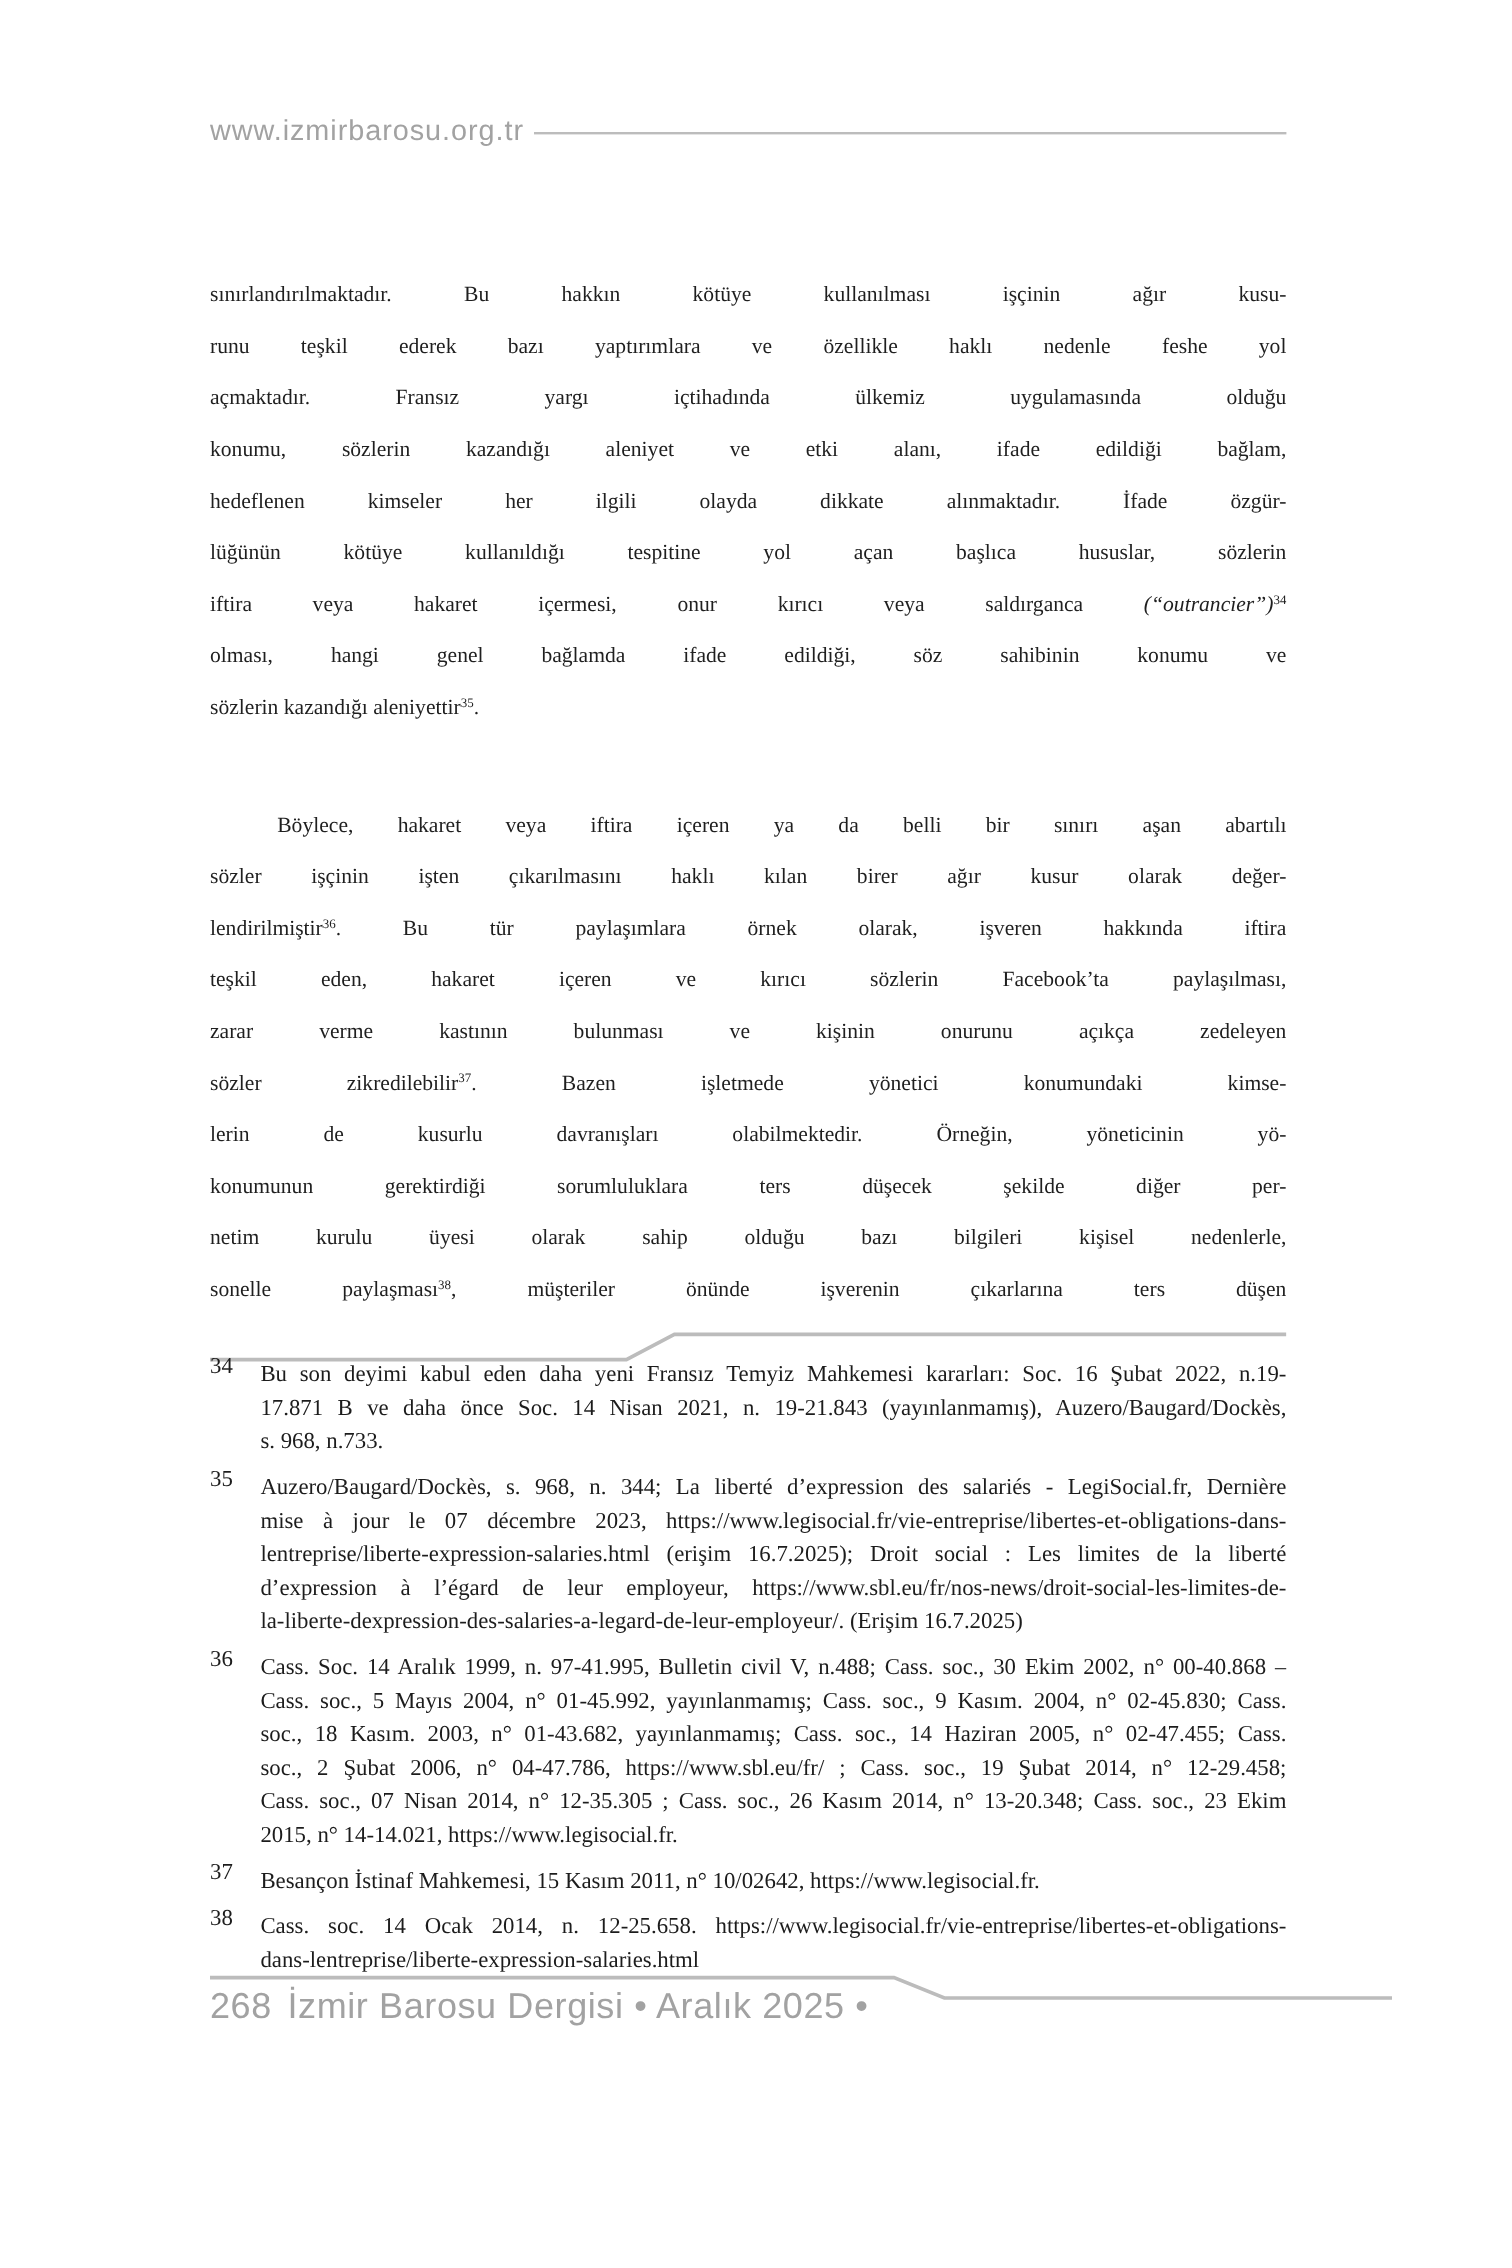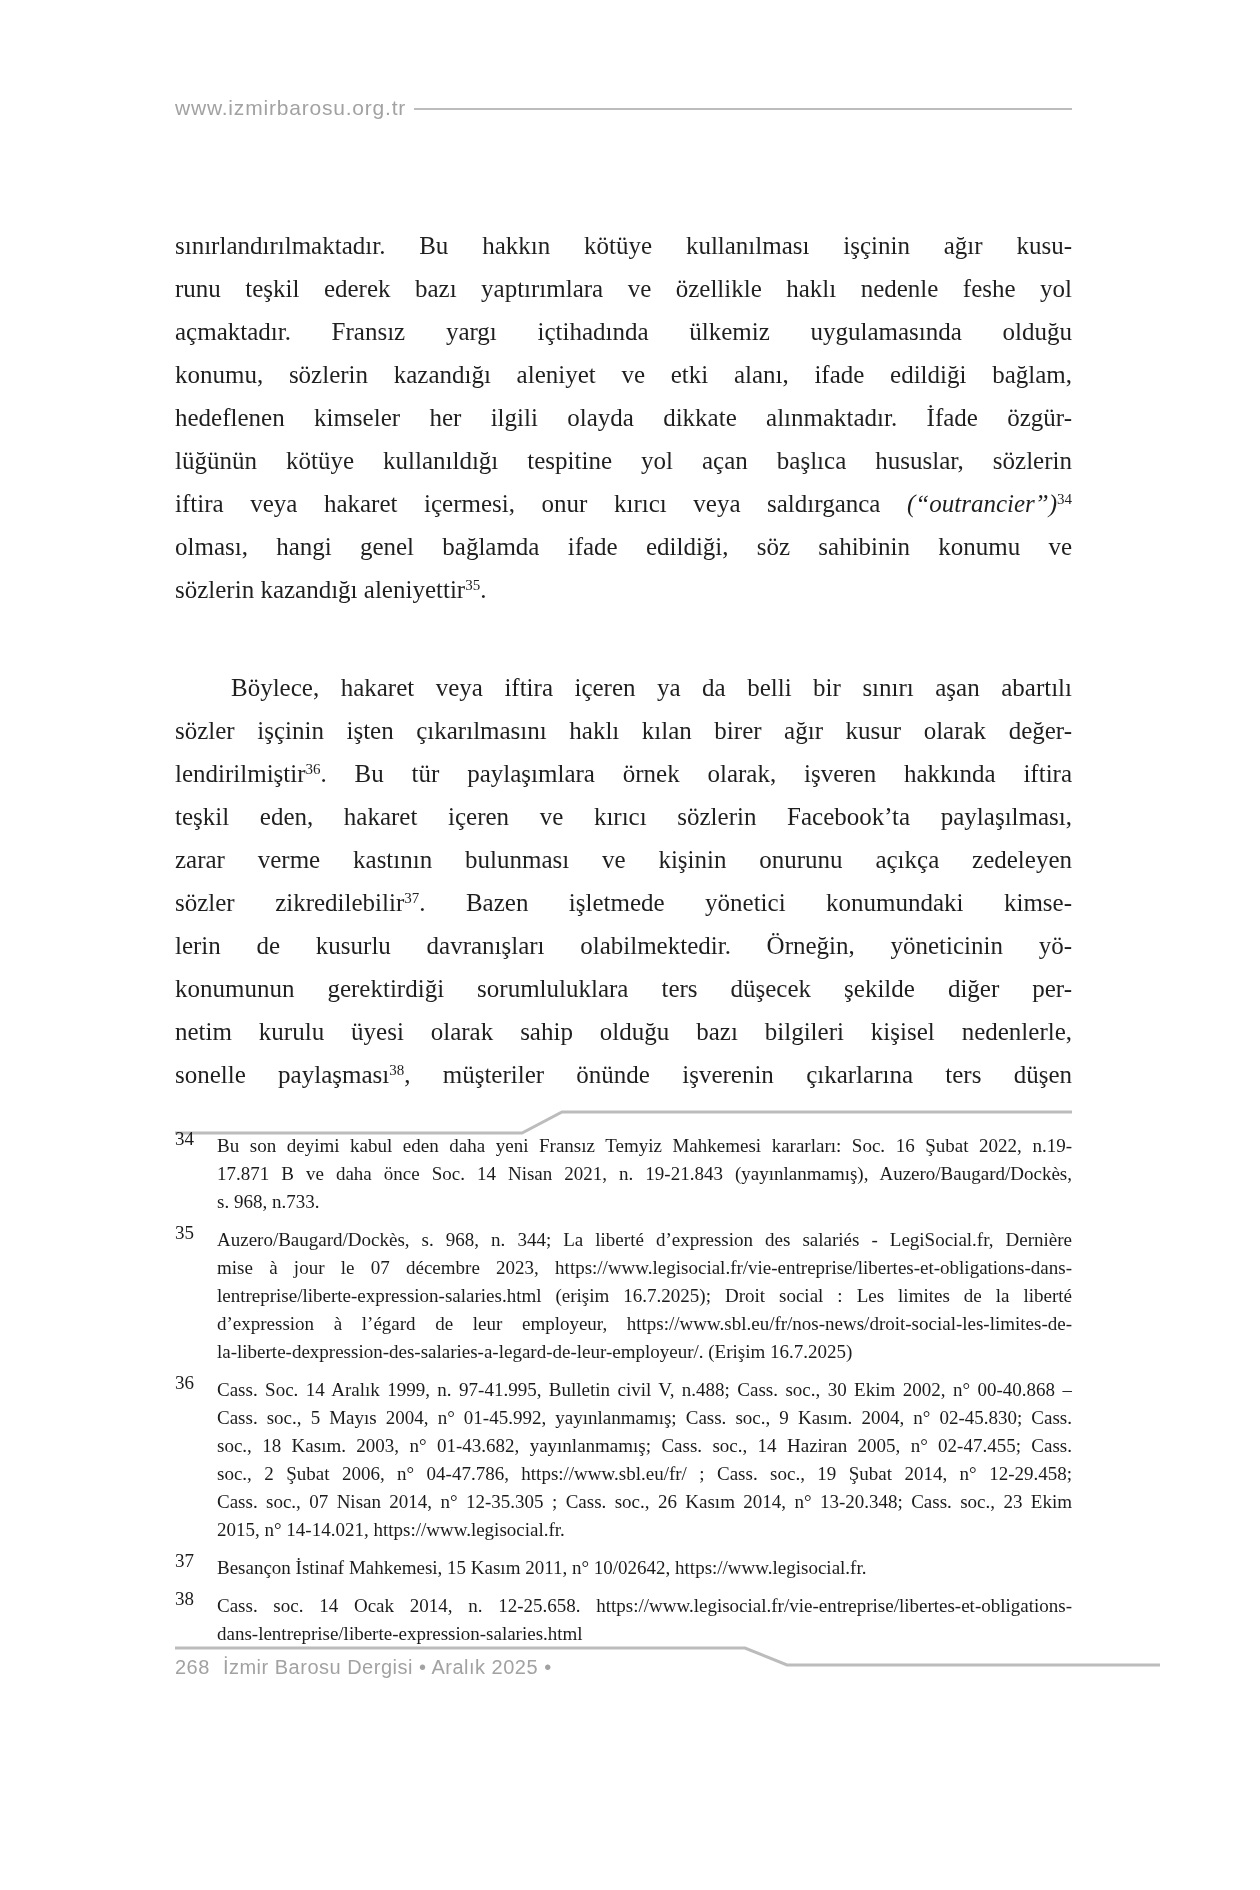--- a/index.html
+++ b/index.html
@@ -10,28 +10,28 @@
     overflow:hidden;
     font-family:"Liberation Serif", serif;
   }
   .page { position:absolute; inset:0; background:#ffffff; }
 
   
   .header-row {
     position:absolute; left:175px; top:96px; width:897px;
     display:flex; align-items:center; gap:8px;
     font-family:"Liberation Sans", sans-serif;
-    font-size:21px; letter-spacing:0.8px; color:#a2a2a2;
+    font-size:24px; letter-spacing:0.8px; color:#a2a2a2;
   }
   .header-rule { flex:1; height:2px; background:#bcbcbc; margin-top:2px; }
 
   
   .body-text {
     position:absolute; left:175px; top:224px; width:897px;
-    font-size:25px; line-height:43px; color:#1f1f1f;
+    font-size:18px; line-height:43px; color:#1f1f1f;
   }
   .paragraph { margin:0; }
   .paragraph + .paragraph { margin-top:55px; }
   .line {
     text-align:justify;
     text-align-last:justify;
     height:43px; overflow:hidden;
   }
   .line.last { text-align-last:left; }
   .line.indent { text-indent:56px; }
@@ -55,21 +55,21 @@
     text-align:justify; text-align-last:justify;
     line-height:28px; height:28px; overflow:hidden;
   }
   .fn-line.last { text-align-last:left; }
 
   
   .footer-row {
     position:absolute; left:175px; top:1656px;
     display:flex; align-items:baseline; gap:13px;
     font-family:"Liberation Sans", sans-serif;
-    font-size:20px; letter-spacing:0.5px; color:#a2a2a2;
+    font-size:30px; letter-spacing:0.5px; color:#a2a2a2;
     white-space:nowrap;
   }
 </style>
 </head>
 <body>
 
 <div class="page">
 
   <div class="header-row">
     <span>www.izmirbarosu.org.tr</span>

